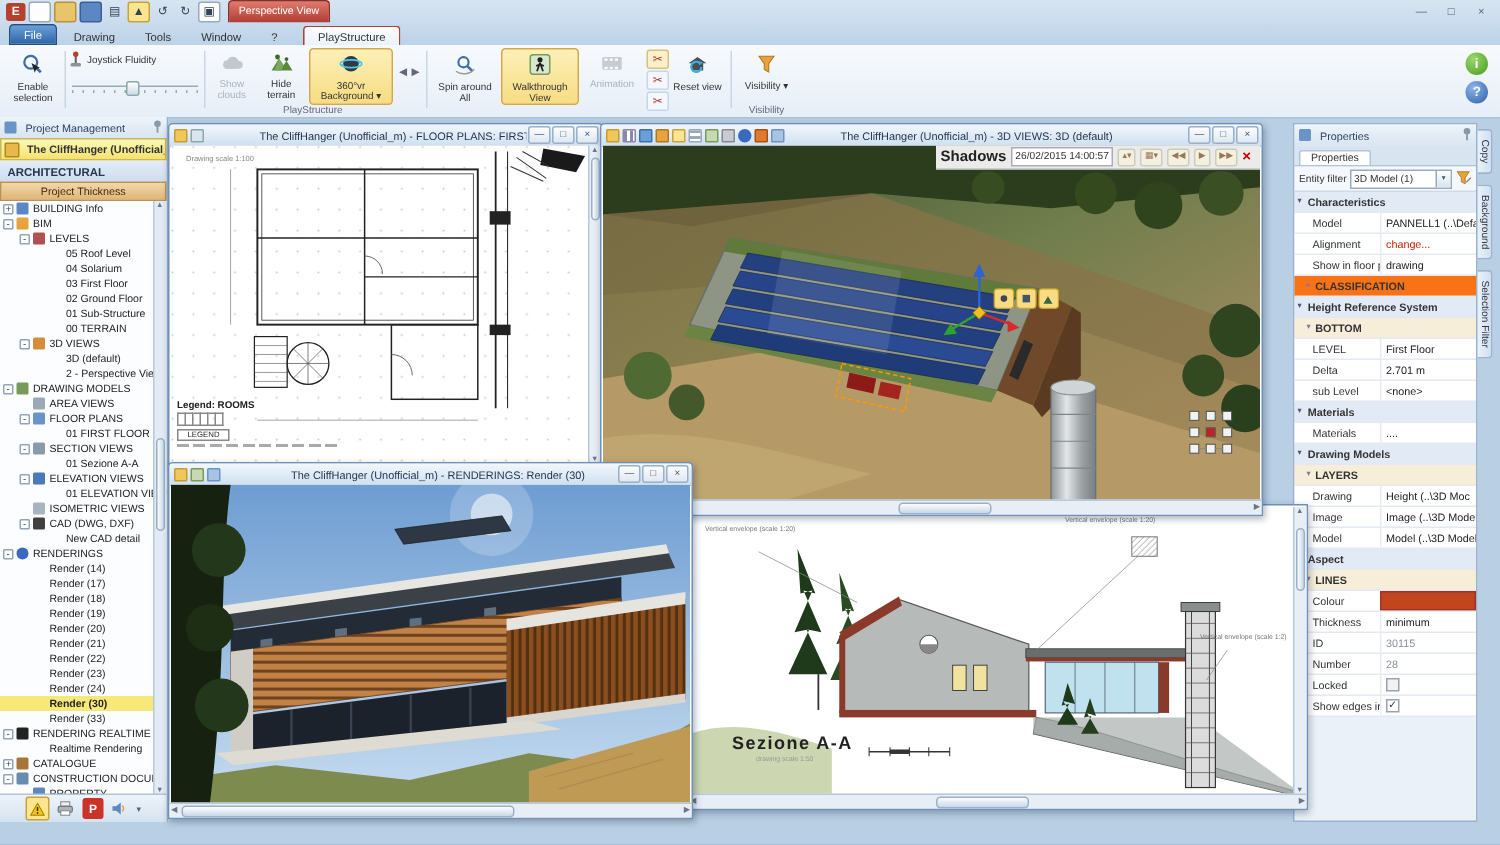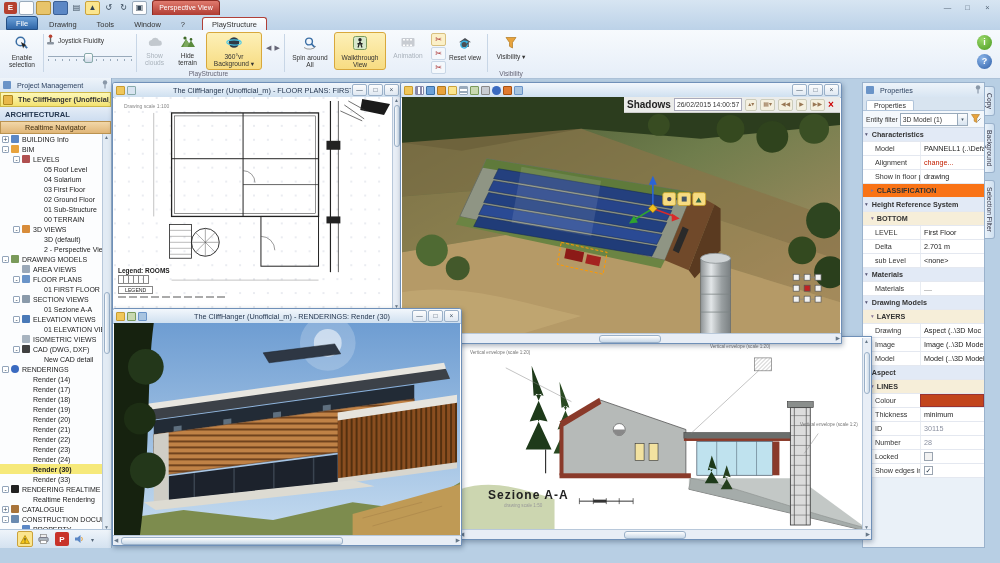--- a/index.html
+++ b/index.html
@@ -320,21 +320,21 @@
       <span><svg width="6" height="9" viewBox="0 0 6 9">
             <circle cx="3" cy="2.5" r="2.2" fill="#8a98a8"></circle>
             <line x1="3" y1="4.5" x2="3" y2="8.5" stroke="#8a98a8" stroke-width="1.2"></line>
           </svg></span>
     </div>
     <div class="sb-proj">
       <span class="tico i-home" style="visibility:visible;background:#e8b84a;border:1px solid #b08820"></span>
       <span>The CliffHanger (Unofficial_</span>
     </div>
     <div class="sb-arch">ARCHITECTURAL</div>
-    <div class="sb-nav">Realtime Navigator</div>
+    <div class="sb-nav">Project Thickness</div>
     <div id="tree">
       <div class="titem" style="padding-left: 2px;">
           <span class="texp">+</span>
           <span class="tico i-doc"></span>
           <span class="tlabel">BUILDING Info</span>
         </div>
         <div class="titem" style="padding-left: 2px;">
           <span class="texp">-</span>
           <span class="tico i-folder"></span>
           <span class="tlabel">BIM</span>
@@ -700,20 +700,21 @@
         <span class="wic wic-gallery"></span>
         <span class="wic wic-folder"></span>
         <span class="wic wic-cursor"></span>
         <span class="wic wic-table"></span>
         <span class="wic wic-export"></span>
         <span class="wic wic-print"></span>
         <span class="wic wic-globe"></span>
         <span class="wic wic-pencil"></span>
         <span class="wic wic-share"></span>
       </div>
+      <div class="win-title" style="left:110px">The CliffHanger (Unofficial_m) -  3D VIEWS: 3D (default)</div>
       <div class="win-btns">
         <span class="wbtn">—</span>
         <span class="wbtn">□</span>
         <span class="wbtn">×</span>
       </div>
     </div>
     <div class="shadowbar">
       <span class="sh-lbl">Shadows</span>
       <span class="sh-date">26/02/2015 14:00:57</span>
       <span class="sh-btn">▴▾</span>
@@ -952,21 +953,21 @@
         <div class="prow t-header">
           <span class="pv-l">Drawing Models</span>
 
         </div>
         <div class="prow t-sub">
           <span class="pv-l">LAYERS</span>
 
         </div>
         <div class="prow t-row2">
           <span class="pv-l">Drawing</span>
-          <span class="pv-v">Aspect  (..\3D Moc</span>
+          <span class="pv-v">Height  (..\3D Moc</span>
         </div>
         <div class="prow t-row2">
           <span class="pv-l">Image</span>
           <span class="pv-v">Image  (..\3D Model</span>
         </div>
         <div class="prow t-row2">
           <span class="pv-l">Model</span>
           <span class="pv-v">Model  (..\3D Model</span>
         </div>
         <div class="prow t-header">

